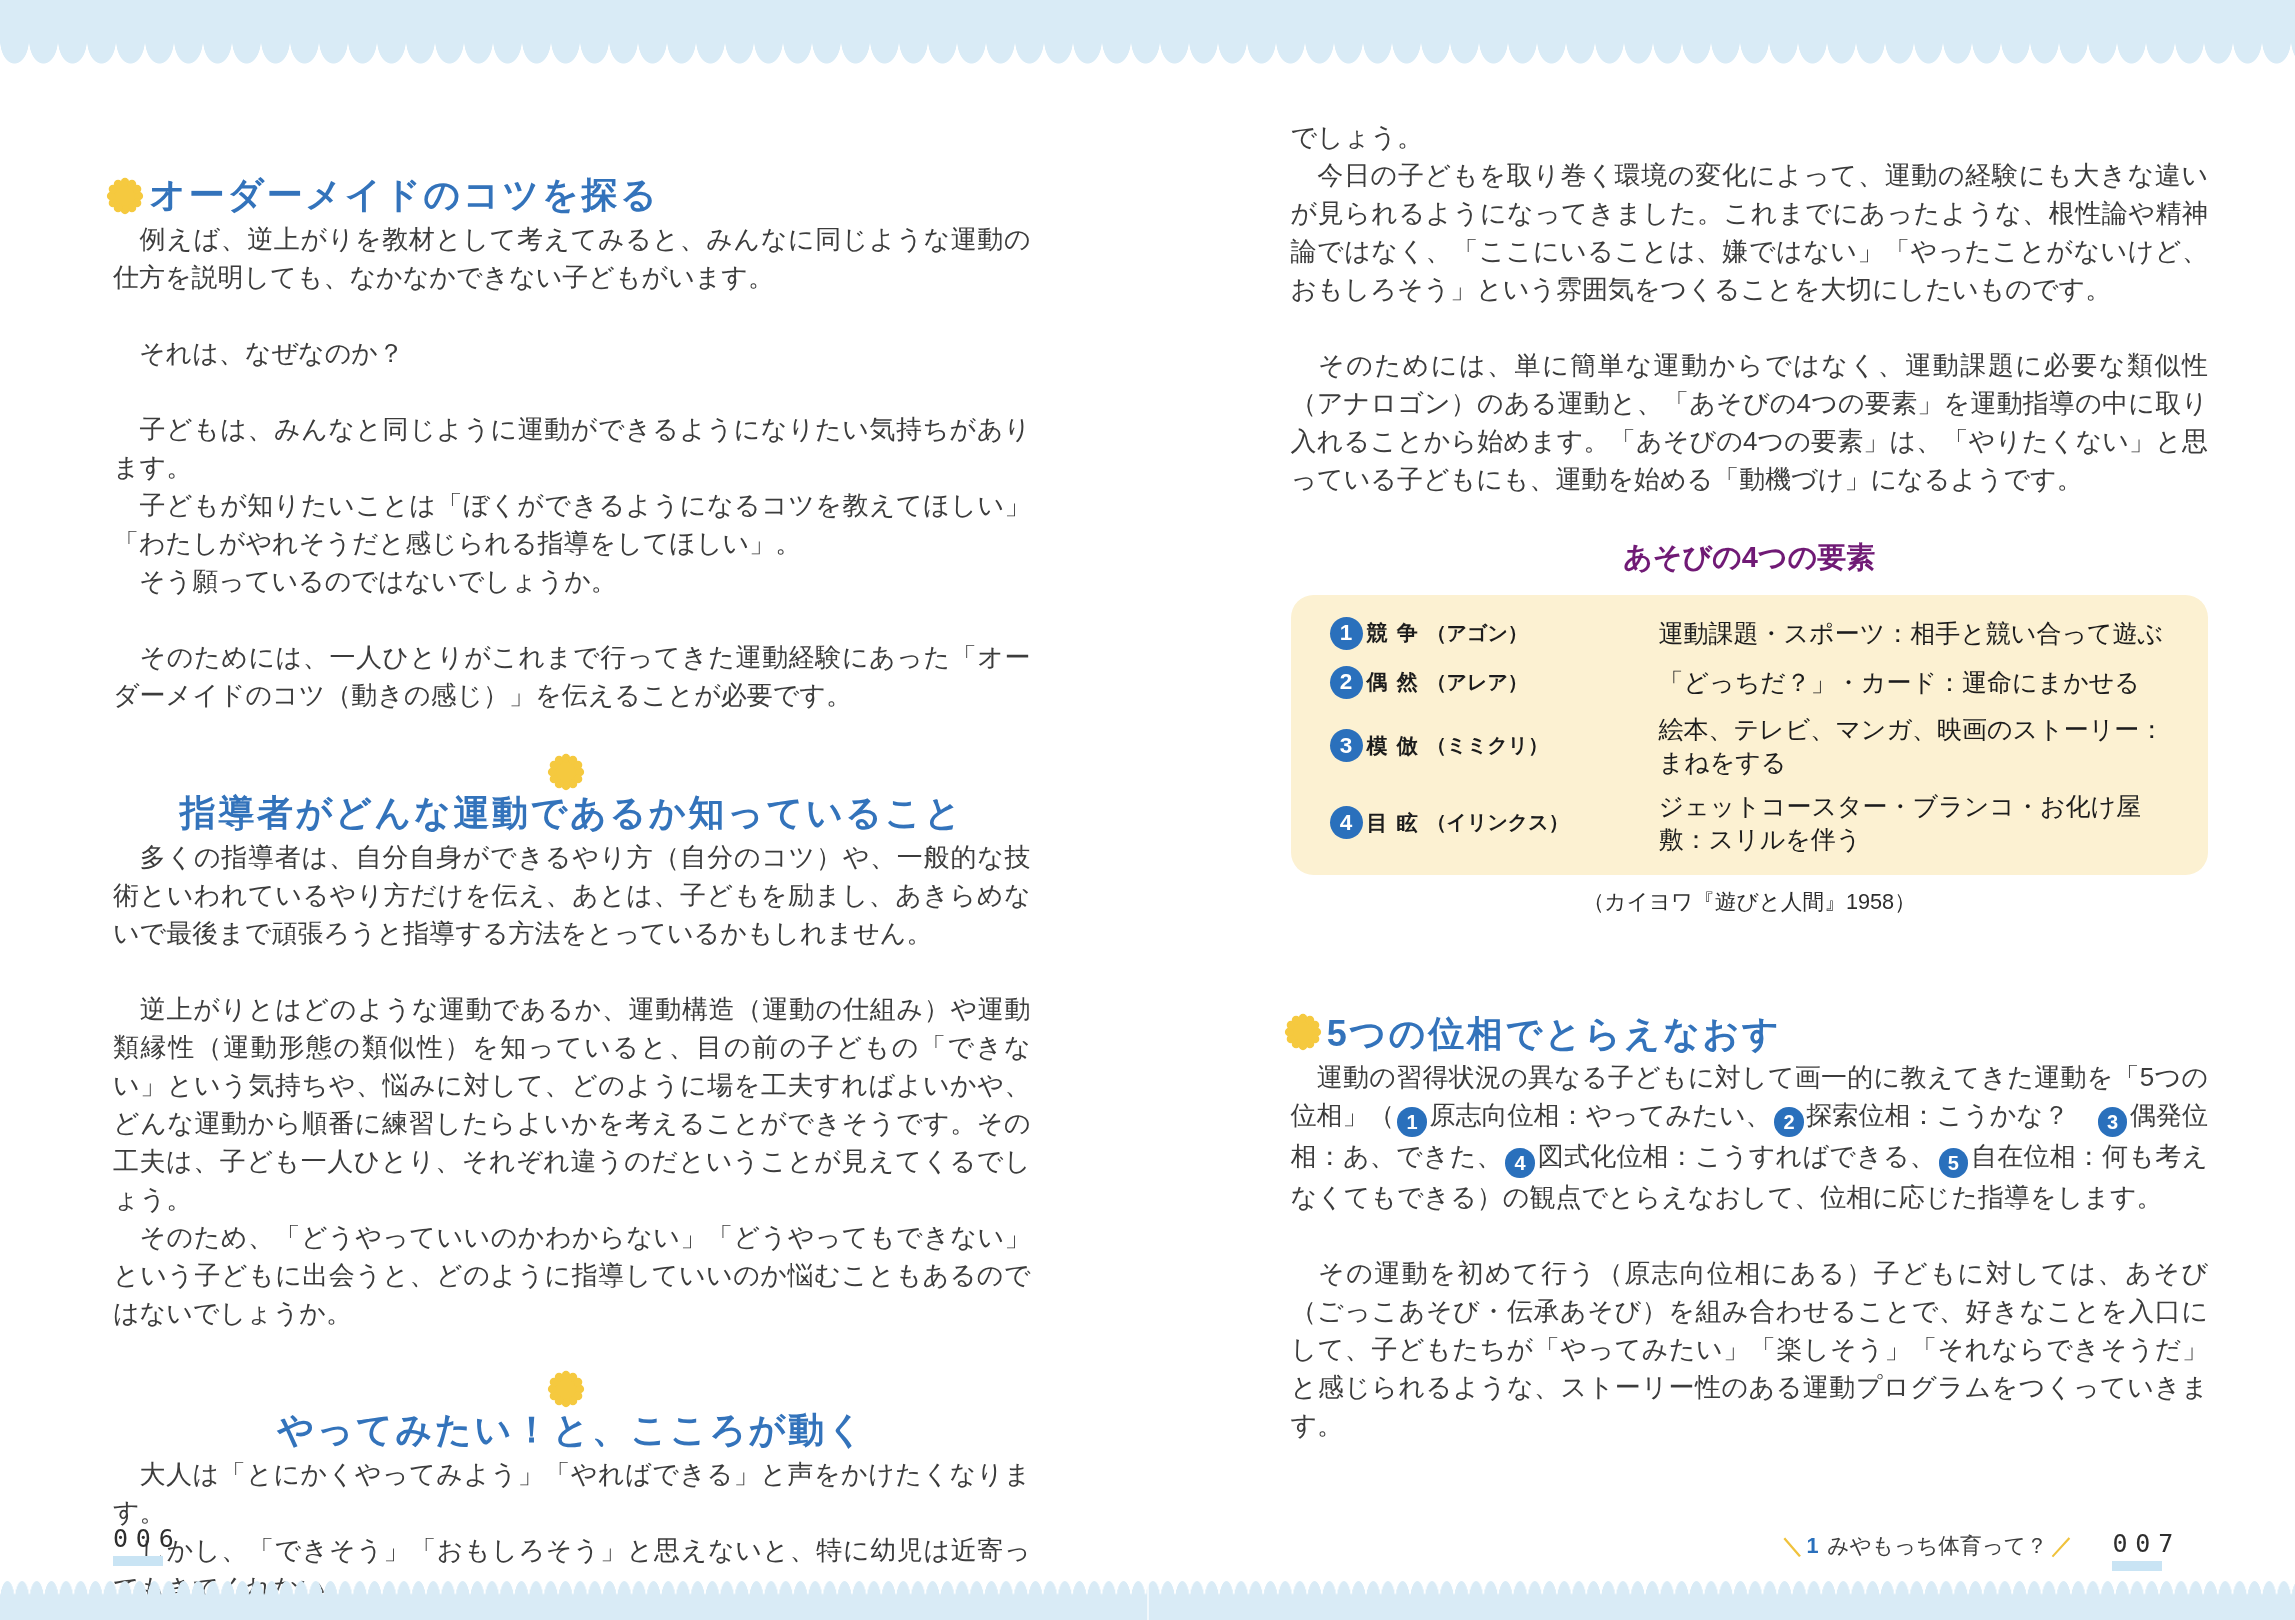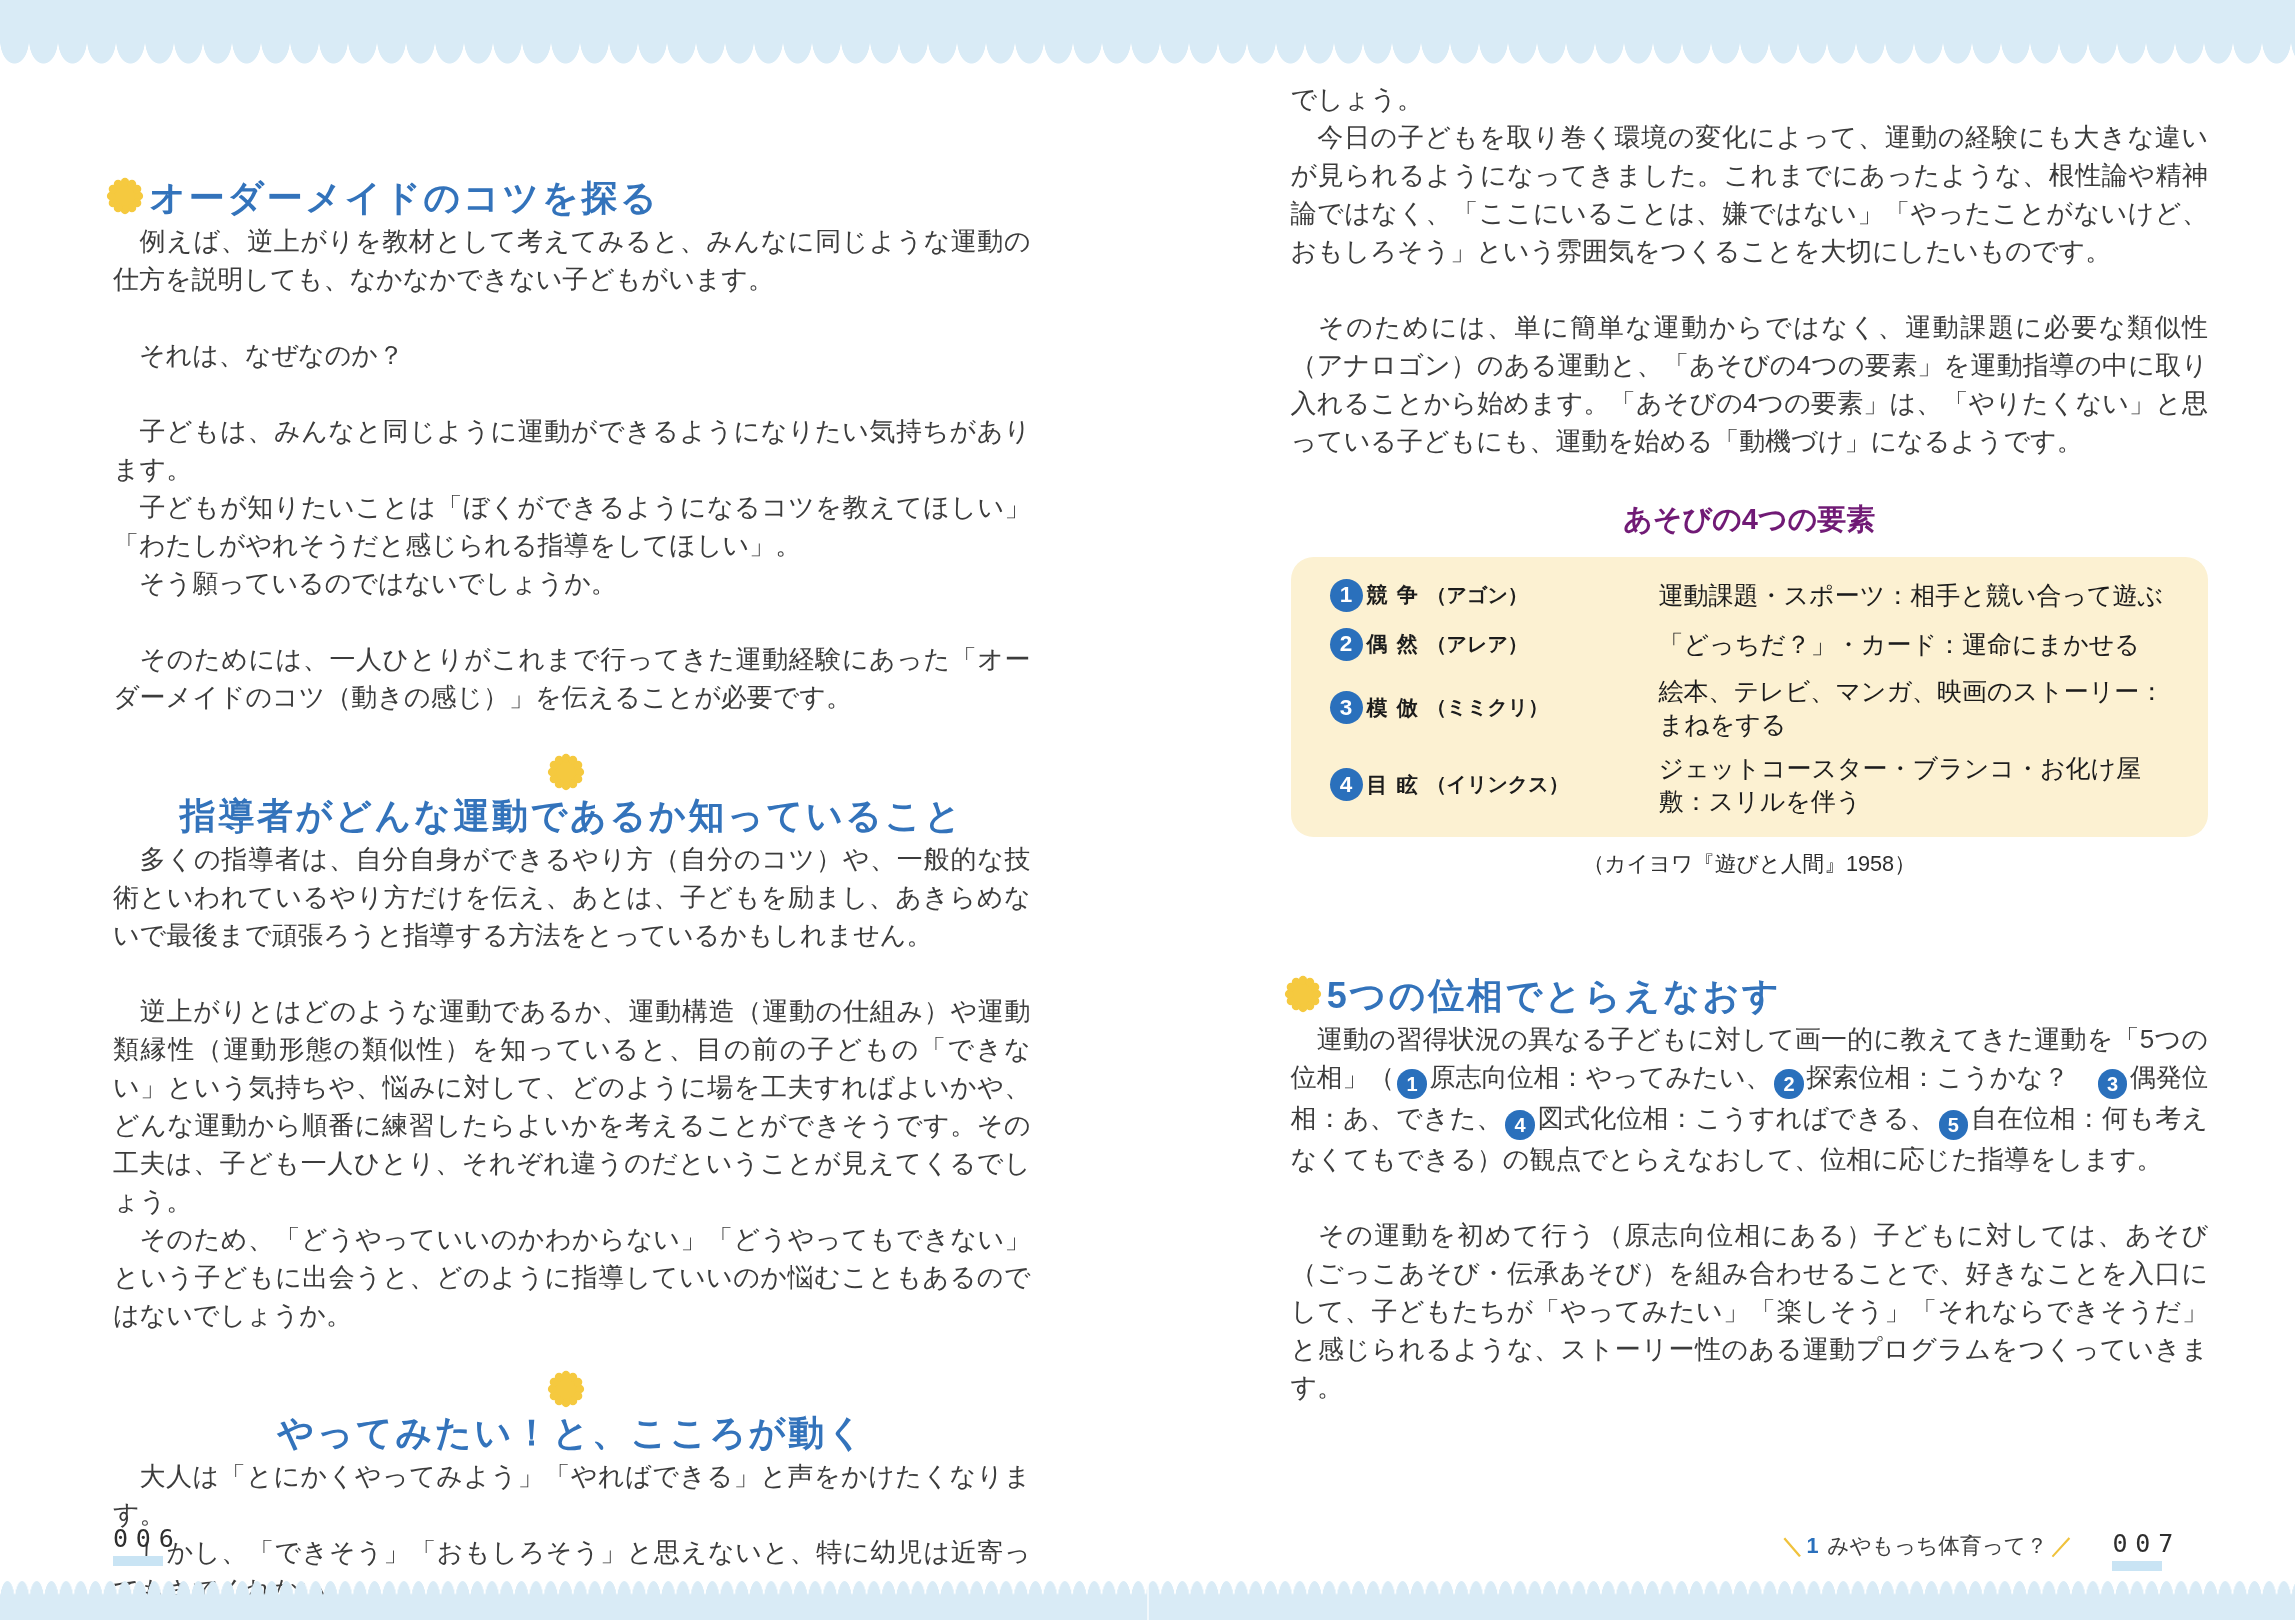--- a/index.html
+++ b/index.html
@@ -16,22 +16,22 @@
     background-size:29px 25px;background-repeat:repeat-x;}
   .scallop-bottom{position:absolute;bottom:17.3px;left:0;width:2295px;height:25px;
     background-image:radial-gradient(7.8px 23.4px at 50% 100%,#d9ebf6 0 96%,rgba(255,255,255,0) 100%);
     background-size:14.7px 25px;background-repeat:repeat-x;}
   .band-bottom{position:absolute;bottom:0;left:0;width:2295px;height:18px;background:#d9ebf6;}
   .gutter-line{position:absolute;left:1147px;bottom:0;width:1.7px;height:40px;background:rgba(255,255,255,.65);}
 
   
   .spread{position:absolute;top:0;left:0;width:2295px;height:1621px;display:flex;}
   .page{box-sizing:border-box;}
-  .page-left{width:1148px;padding:173px 117px 0 113px;}
-  .page-right{width:1148px;padding:80px 87px 0 143px;}
+  .page-left{width:1148px;padding:173px 117px 0 113px;font-family:Liberation Mono, monospace;}
+  .page-right{width:1148px;padding:118px 87px 0 143px;}
 
   
   p.body{margin:0;font-size:26px;line-height:38px;text-align:justify;color:#3c3c3c;}
   p.gap{margin-top:38px;}
 
   .sec-heading{display:flex;align-items:center;margin:0;color:#3373bb;
     font-size:36px;line-height:49px;font-weight:bold;letter-spacing:2.6px;}
   .sec-heading .sun{flex:0 0 auto;margin:-3.5px 5.2px 0 -7px;display:inline-flex;}
   .heading-spacer{margin-top:40px;flex-direction:column;}
   .after-heading{margin-top:29.5px;}

